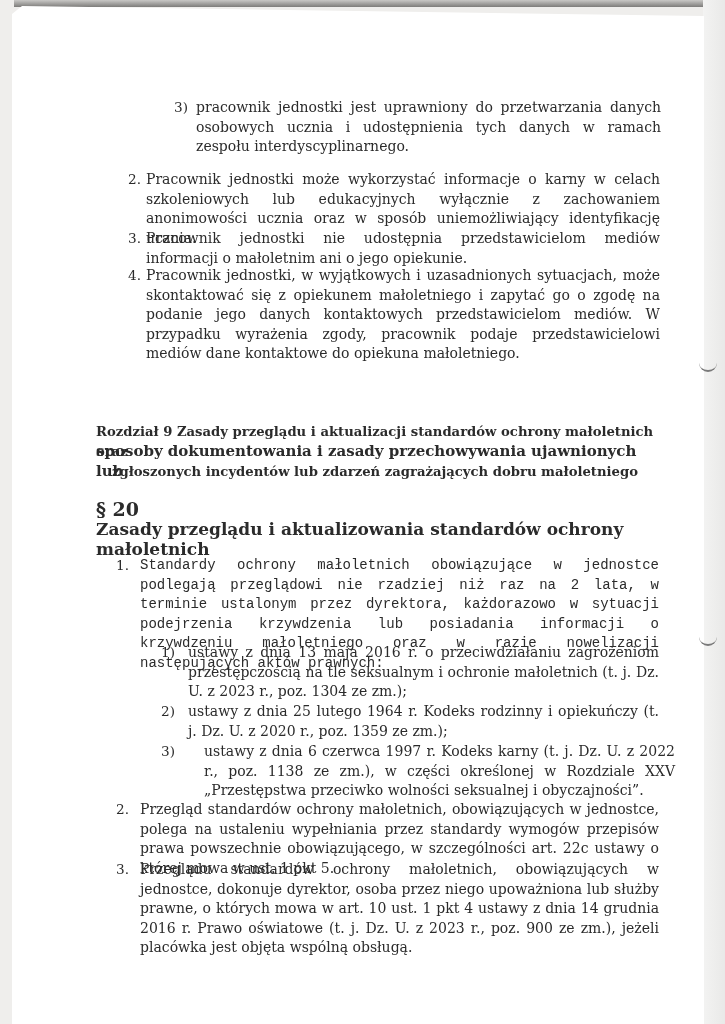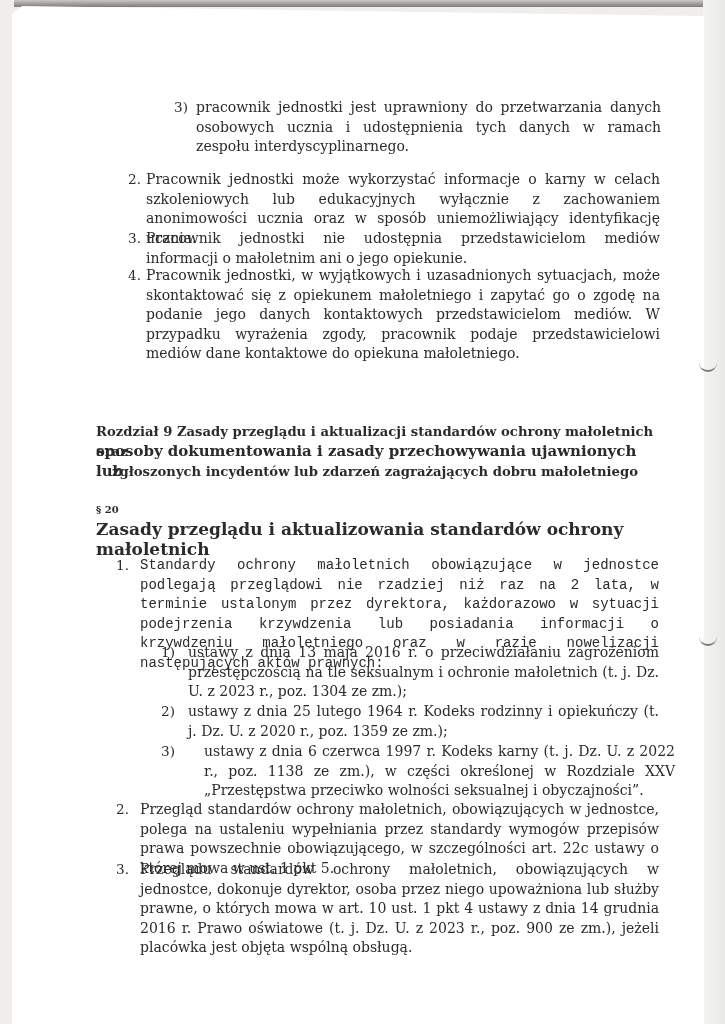--- a/index.html
+++ b/index.html
@@ -51,21 +51,21 @@
 <span class="num" style="left:128px; top:229px;">3.</span>
 <div class="txt just" style="left:146px; top:229px; width:514px;">Pracownik jednostki nie udostępnia przedstawicielom mediów informacji o małoletnim ani o jego opiekunie.</div>
 
 <span class="num" style="left:128px; top:266px;">4.</span>
 <div class="txt just" style="left:146px; top:266px; width:514px;">Pracownik jednostki, w wyjątkowych i uzasadnionych sytuacjach, może skontaktować się z opiekunem małoletniego i zapytać go o zgodę na podanie jego danych kontaktowych przedstawicielom mediów. W przypadku wyrażenia zgody, pracownik podaje przedstawicielowi mediów dane kontaktowe do opiekuna małoletniego.</div>
 
 <div class="txt bold center" style="left:96px; top:422px; width:560px; font-size:13.2px;">Rozdział 9 Zasady przeglądu i aktualizacji standardów ochrony małoletnich oraz</div>
 <div class="txt bold center" style="left:96px; top:442px; width:560px; font-size:15px;">sposoby dokumentowania i zasady przechowywania ujawnionych lub</div>
 <div class="txt bold center" style="left:112px; top:462px; width:560px; font-size:13.2px;">zgłoszonych incydentów lub zdarzeń zagrażających dobru małoletniego</div>
 
-<div class="txt bold center" style="left:96px; top:500px; width:560px; font-size:10px;">§ 20</div>
+<div class="txt bold center" style="left:96px; top:500px; width:560px; font-size:19px;">§ 20</div>
 <div class="txt bold center" style="left:96px; top:520px; width:560px; font-size:17px;">Zasady przeglądu i aktualizowania standardów ochrony małoletnich</div>
 
 <span class="num" style="left:116px; top:556px;">1.</span>
 <div class="txt just" style="left:140px; top:556px; width:519px;font-family:Liberation Mono, monospace;">Standardy ochrony małoletnich obowiązujące w jednostce podlegają przeglądowi nie rzadziej niż raz na 2 lata, w terminie ustalonym przez dyrektora, każdorazowo w sytuacji podejrzenia krzywdzenia lub posiadania informacji o krzywdzeniu małoletniego oraz w razie nowelizacji następujących aktów prawnych:</div>
 
 <span class="num" style="left:161px; top:643px;">1)</span>
 <div class="txt just" style="left:188px; top:643px; width:471px;">ustawy z dnia 13 maja 2016 r. o przeciwdziałaniu zagrożeniom przestępczością na tle seksualnym i ochronie małoletnich (t. j. Dz. U. z 2023 r., poz. 1304 ze zm.);</div>
 
 <span class="num" style="left:161px; top:702px;">2)</span>
 <div class="txt just" style="left:188px; top:702px; width:471px;">ustawy z dnia 25 lutego 1964 r. Kodeks rodzinny i opiekuńczy (t. j. Dz. U. z 2020 r., poz. 1359 ze zm.);</div>

